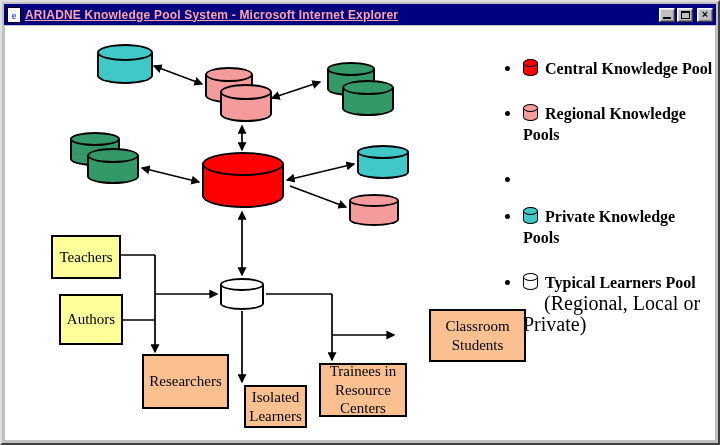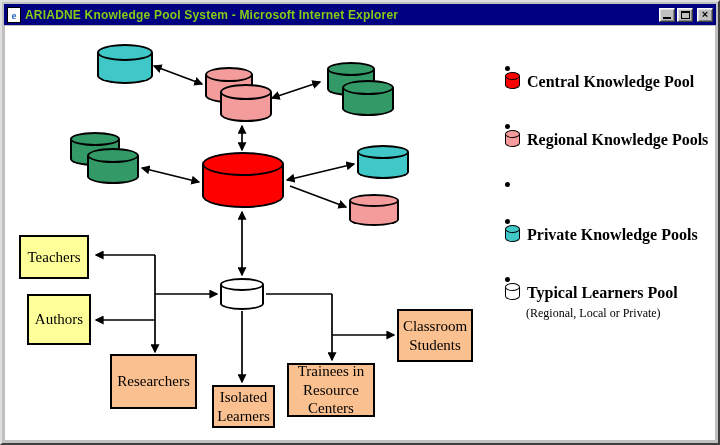--- a/index.html
+++ b/index.html
@@ -17,22 +17,22 @@
     position:absolute; left:2px; top:2px; right:2px; height:21px;
     background:var(--c-titlebar);
     display:flex; align-items:center; padding:0 3px; gap:4px;
   }
   .title-icon {
     width:14px; height:16px; background:#fff; border:1px solid #000;
     display:flex; align-items:center; justify-content:center;
     font:bold 11px "Liberation Serif",serif; color:#2f6fc4; flex:none;
   }
   .title-text {
-    color:#84cc16; font:bold 12px "Liberation Sans",sans-serif;
-    flex:1; white-space:nowrap; overflow:hidden; letter-spacing:.2px;
+    color:#fca5a5; font:bold 12px "Liberation Sans",sans-serif;
+    flex:1; white-space:nowrap; overflow:hidden; letter-spacing:.2px;text-decoration:underline;
   }
   .tb-buttons { display:flex; gap:2px; flex:none; }
   .tb-btn {
     width:16px; height:14px; background:#c0c0c0;
     border:1px solid; border-color:#fff #404040 #404040 #fff;
     box-shadow:inset 1px 1px 0 #dfdfdf, inset -1px -1px 0 #808080;
     display:flex; align-items:center; justify-content:center;
     font:bold 11px "Liberation Sans",sans-serif; line-height:1; color:#000;
   }
   .tb-btn.close { margin-left:2px; }
@@ -66,32 +66,32 @@
   .c-central  { --fill:var(--c-central); }
   .c-regional { --fill:var(--c-regional); }
   .c-local    { --fill:var(--c-local); }
   .c-private  { --fill:var(--c-private); }
   .c-typical  { --fill:var(--c-typical); }
 
   
   .dbox {
     position:absolute; border:2px solid #000;
     display:flex; align-items:center; justify-content:center; text-align:center;
-    font:15px "Liberation Serif",serif; line-height:1.25; color:#000; padding:2px;
+    font:15px "Liberation Serif",serif; line-height:1.25; color:#000; padding:2px;margin-left:32px;
   }
   .staff  { background:var(--c-staff-box); }
   .people { background:var(--c-people-box); }
 
   
   .legend { position:absolute; left:500px; top:32px; width:210px; color:#000; }
-  .legend-item { display:flex; margin-bottom:24px;flex-direction:column; }
+  .legend-item { display:flex; margin-bottom:24px; }
   .bullet { width:18px; flex:none; padding-top:8px; }
   .bullet i { display:block; width:5px; height:5px; background:#000; border-radius:50%; }
   .legend-content { font-weight:bold; font-size:16px; line-height:21px; }
-  .legend-note { font-weight:normal; font-size:12px; line-height:21px; text-indent:21px; }
+  .legend-note { font-weight:normal; font-size:20px; line-height:21px; text-indent:21px; }
 </style>
 </head>
 <body>
 
 <div class="window">
 
   <div class="titlebar">
     <div class="title-icon">e</div>
     <div class="title-text">ARIADNE Knowledge Pool System - Microsoft Internet Explorer</div>
     <div class="tb-buttons">
@@ -175,21 +175,21 @@
     <div class="cyl c-typical" style="left:215px; top:252px; width:44px; height:32px; --e:13px;">
         <span class="cbody"></span>
         <span class="ctop"></span>
       </div>
 
     <div class="dbox staff" style="left:14px;  top:209px; width:70px; height:44px;">Teachers</div>
     <div class="dbox staff" style="left:22px;  top:268px; width:64px; height:51px;">Authors</div>
     <div class="dbox people" style="left:105px; top:328px; width:87px; height:55px;">Researchers</div>
     <div class="dbox people" style="left:207px; top:359px; width:63px; height:43px;">Isolated Learners</div>
     <div class="dbox people" style="left:282px; top:337px; width:88px; height:54px;font-family:Liberation Serif, serif;">Trainees in Resource Centers</div>
-    <div class="dbox people" style="left:392px; top:283px; width:76px; height:53px;">Classroom Students</div>
+    <div class="dbox people" style="left:392px; top:283px; width:97px; height:53px;">Classroom Students</div>
 
     <div class="legend">
       <div class="legend-item">
         <span class="bullet">
             <i></i>
           </span>
         <div class="legend-content"><span class="cyl mini c-central"><span class="cbody"></span><span class="ctop"></span></span><span>Central Knowledge Pool</span></div>
       </div>
       <div class="legend-item">
         <span class="bullet">

